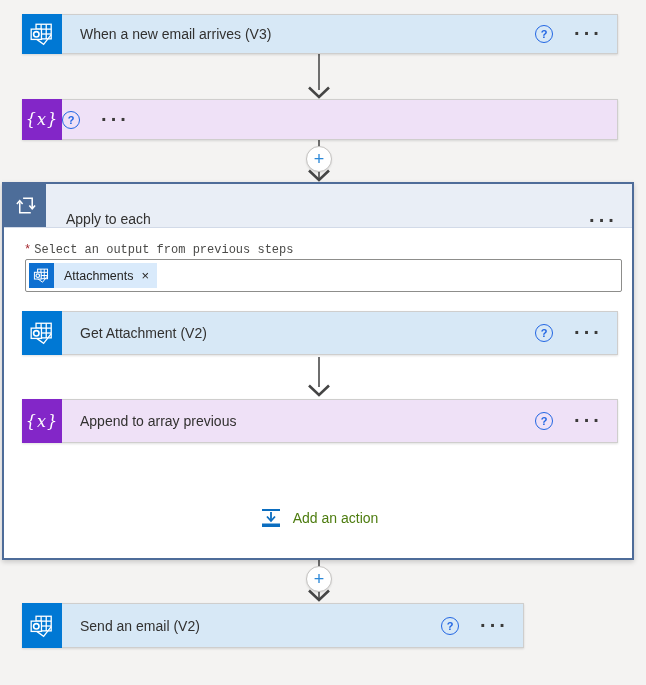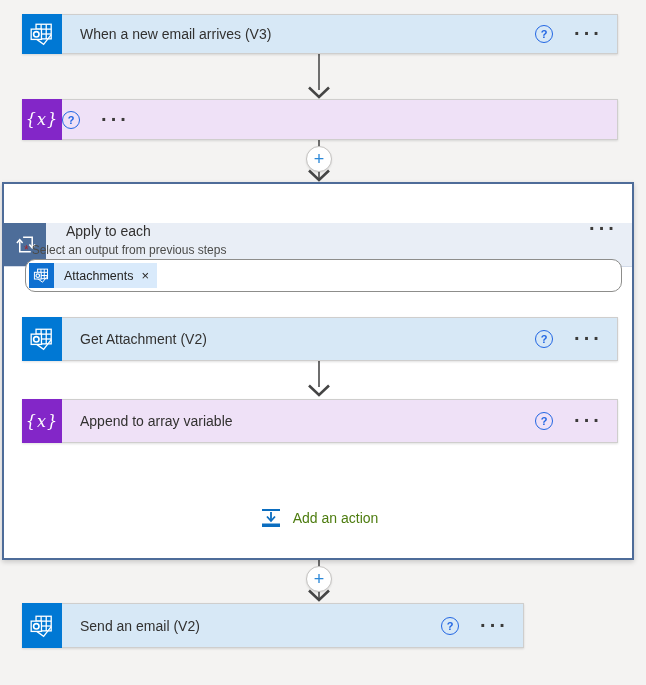--- a/index.html
+++ b/index.html
@@ -50,37 +50,37 @@
     color:#2b88d8;font-size:18px;font-weight:400;line-height:1;
     display:flex;align-items:center;justify-content:center;
     cursor:pointer;z-index:4;box-shadow:0 1px 2px rgba(0,0,0,.1);
   }
   .scope{
     position:absolute;left:2px;top:182px;width:632px;height:378px;
     box-sizing:border-box;border:2px solid #4e6c99;background:#ffffff;
     box-shadow:0 2px 5px rgba(0,0,0,.18);z-index:3;
   }
   .scope-header{
-    height:43px;background:#e9eef6;display:flex;align-items:flex-start;
-    border-bottom:1px solid #d2dae8;cursor:pointer;margin-top:39px;
+    height:43px;background:#e9eef6;display:flex;align-items:flex-end;
+    border-bottom:1px solid #d2dae8;cursor:pointer;
   }
   .scope-icon{
     width:42px;height:43px;background:#4d6d99;flex:0 0 42px;
     display:flex;align-items:center;justify-content:center;
   }
   .scope-title{flex:1;padding-left:20px;font-size:14px;color:#323130;}
   .scope-header .more-btn{margin-right:14px;}
   .field-label{
-    position:absolute;left:20px;top:59px;font-size:12px;color:#4a4a48;
+    position:absolute;left:20px;top:59px;font-size:12px;color:#4a4a48;font-family:Liberation Mono, monospace;
   }
   .req{color:#a4262c;margin-right:3px;}
   .output-input{
     position:absolute;left:21px;top:75px;width:597px;height:33px;
     box-sizing:border-box;background:#fff;border:1px solid #8d8d8b;
-    border-radius:10px;display:flex;align-items:center;padding:3px;
+    border-radius:2px;display:flex;align-items:center;padding:3px;
     cursor:text;
   }
   .token{
     display:inline-flex;align-items:center;height:25px;background:#d9eafb;
     font-size:12.5px;color:#252423;cursor:pointer;
   }
   .token-icon{
     width:25px;height:25px;background:#0e70d1;flex:0 0 25px;
     display:flex;align-items:center;justify-content:center;
   }
@@ -178,21 +178,21 @@
             </g>
             <rect x="2" y="7.5" width="9.5" height="9.5" fill="#0e70d1" stroke="#ffffff" stroke-width="1.4"></rect>
             <circle cx="6.75" cy="12.25" r="2.5" fill="none" stroke="#ffffff" stroke-width="1.7"></circle>
           </svg>
         </div>
         <span class="token-label">Attachments</span>
         <span class="token-close">×</span>
       </div>
     </div>
 
-    <div class="card blue" style="left:18px;top:133px;width:596px;height:44px;">
+    <div class="card blue" style="left:18px;top:127px;width:596px;height:44px;">
       <div class="card-icon outlook">
         <svg width="26" height="26" viewBox="0 0 24 24">
           <g fill="none" stroke="#ffffff" stroke-width="1.2">
             <rect x="6.5" y="3" width="14" height="13.5"></rect>
             <line x1="11.2" y1="3" x2="11.2" y2="16.5"></line>
             <line x1="15.9" y1="3" x2="15.9" y2="16.5"></line>
             <line x1="6.5" y1="7.5" x2="20.5" y2="7.5"></line>
             <line x1="6.5" y1="12" x2="20.5" y2="12"></line>
             <path d="M6.5 16.5 L13.5 21.5 L20.5 12.5"></path>
           </g>
@@ -209,21 +209,21 @@
 
     <div class="vline" style="left:314px;top:173px;height:30px;"></div>
     <svg class="arrowhead" style="left:303px;top:200px;" width="24" height="13">
       <path d="M2 1.5 L12 11 L22 1.5" stroke="#454545" stroke-width="2.6" fill="none"></path>
     </svg>
 
     <div class="card purple" style="left:18px;top:215px;width:596px;height:44px;">
       <div class="card-icon variable">
         <span class="vx">{x}</span>
       </div>
-      <div class="card-title">Append to array variable</div>
+      <div class="card-title">Append to array previous</div>
       <div class="card-actions">
         <div class="help-btn">?</div>
         <div class="more-btn">···</div>
       </div>
     </div>
 
     <div class="add-action">
       <svg width="26" height="26" viewBox="0 0 26 26">
         <rect x="4" y="4" width="18" height="2" fill="#0b6dbf"></rect>
         <line x1="13" y1="7" x2="13" y2="15" stroke="#0b6dbf" stroke-width="1.8"></line>

